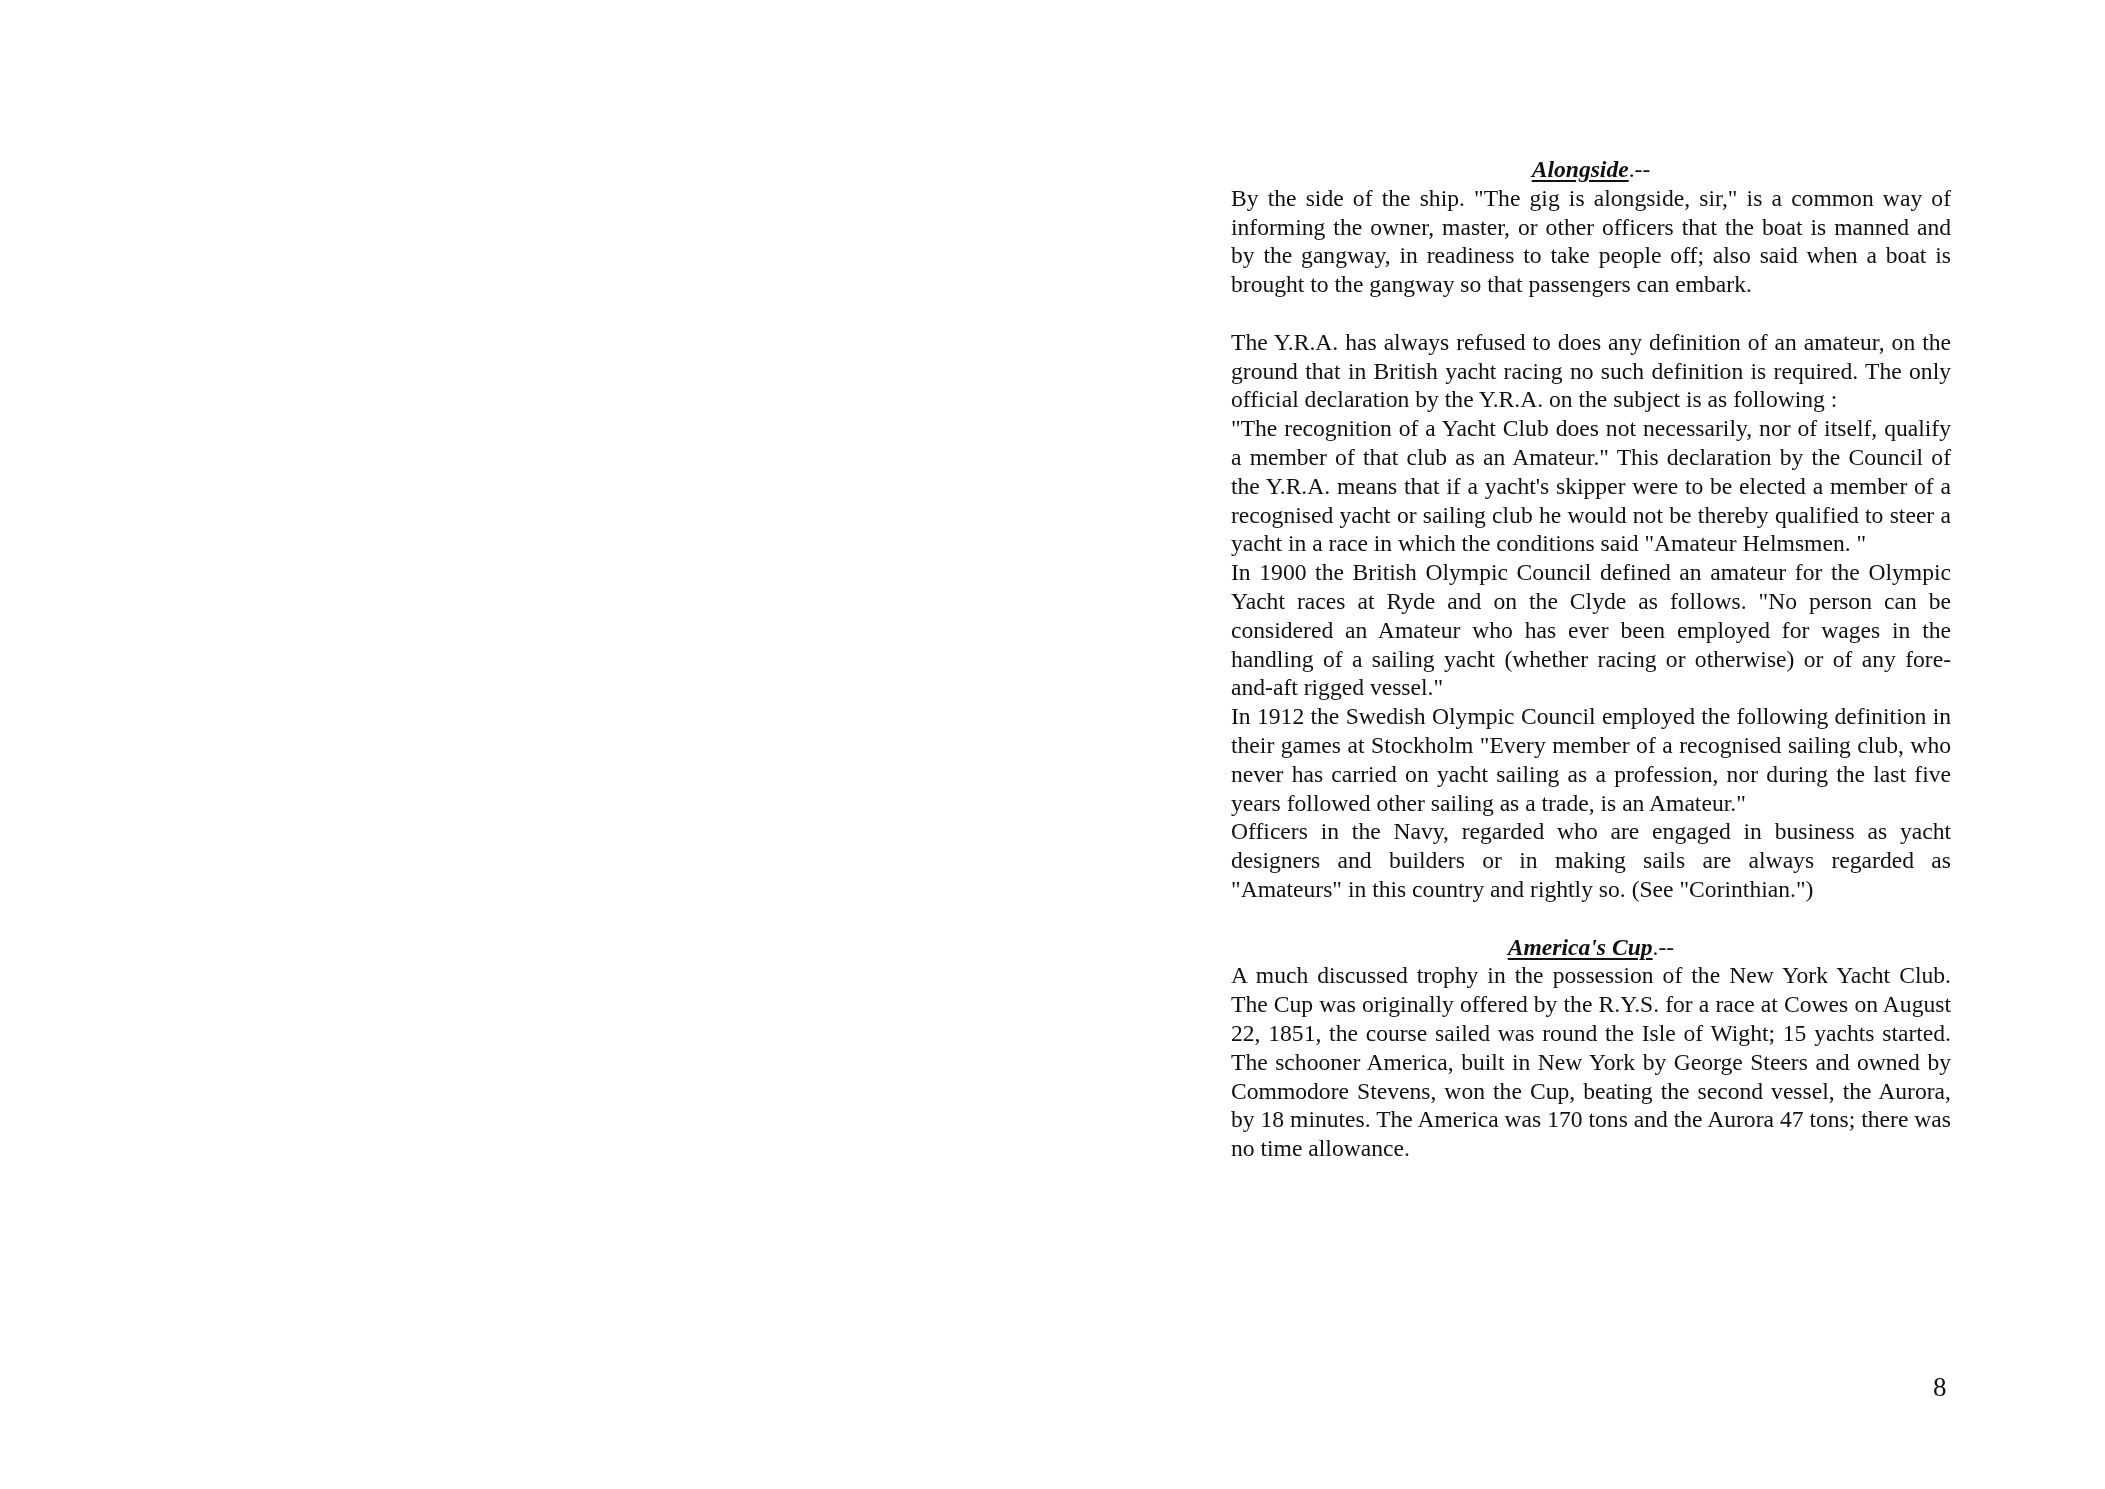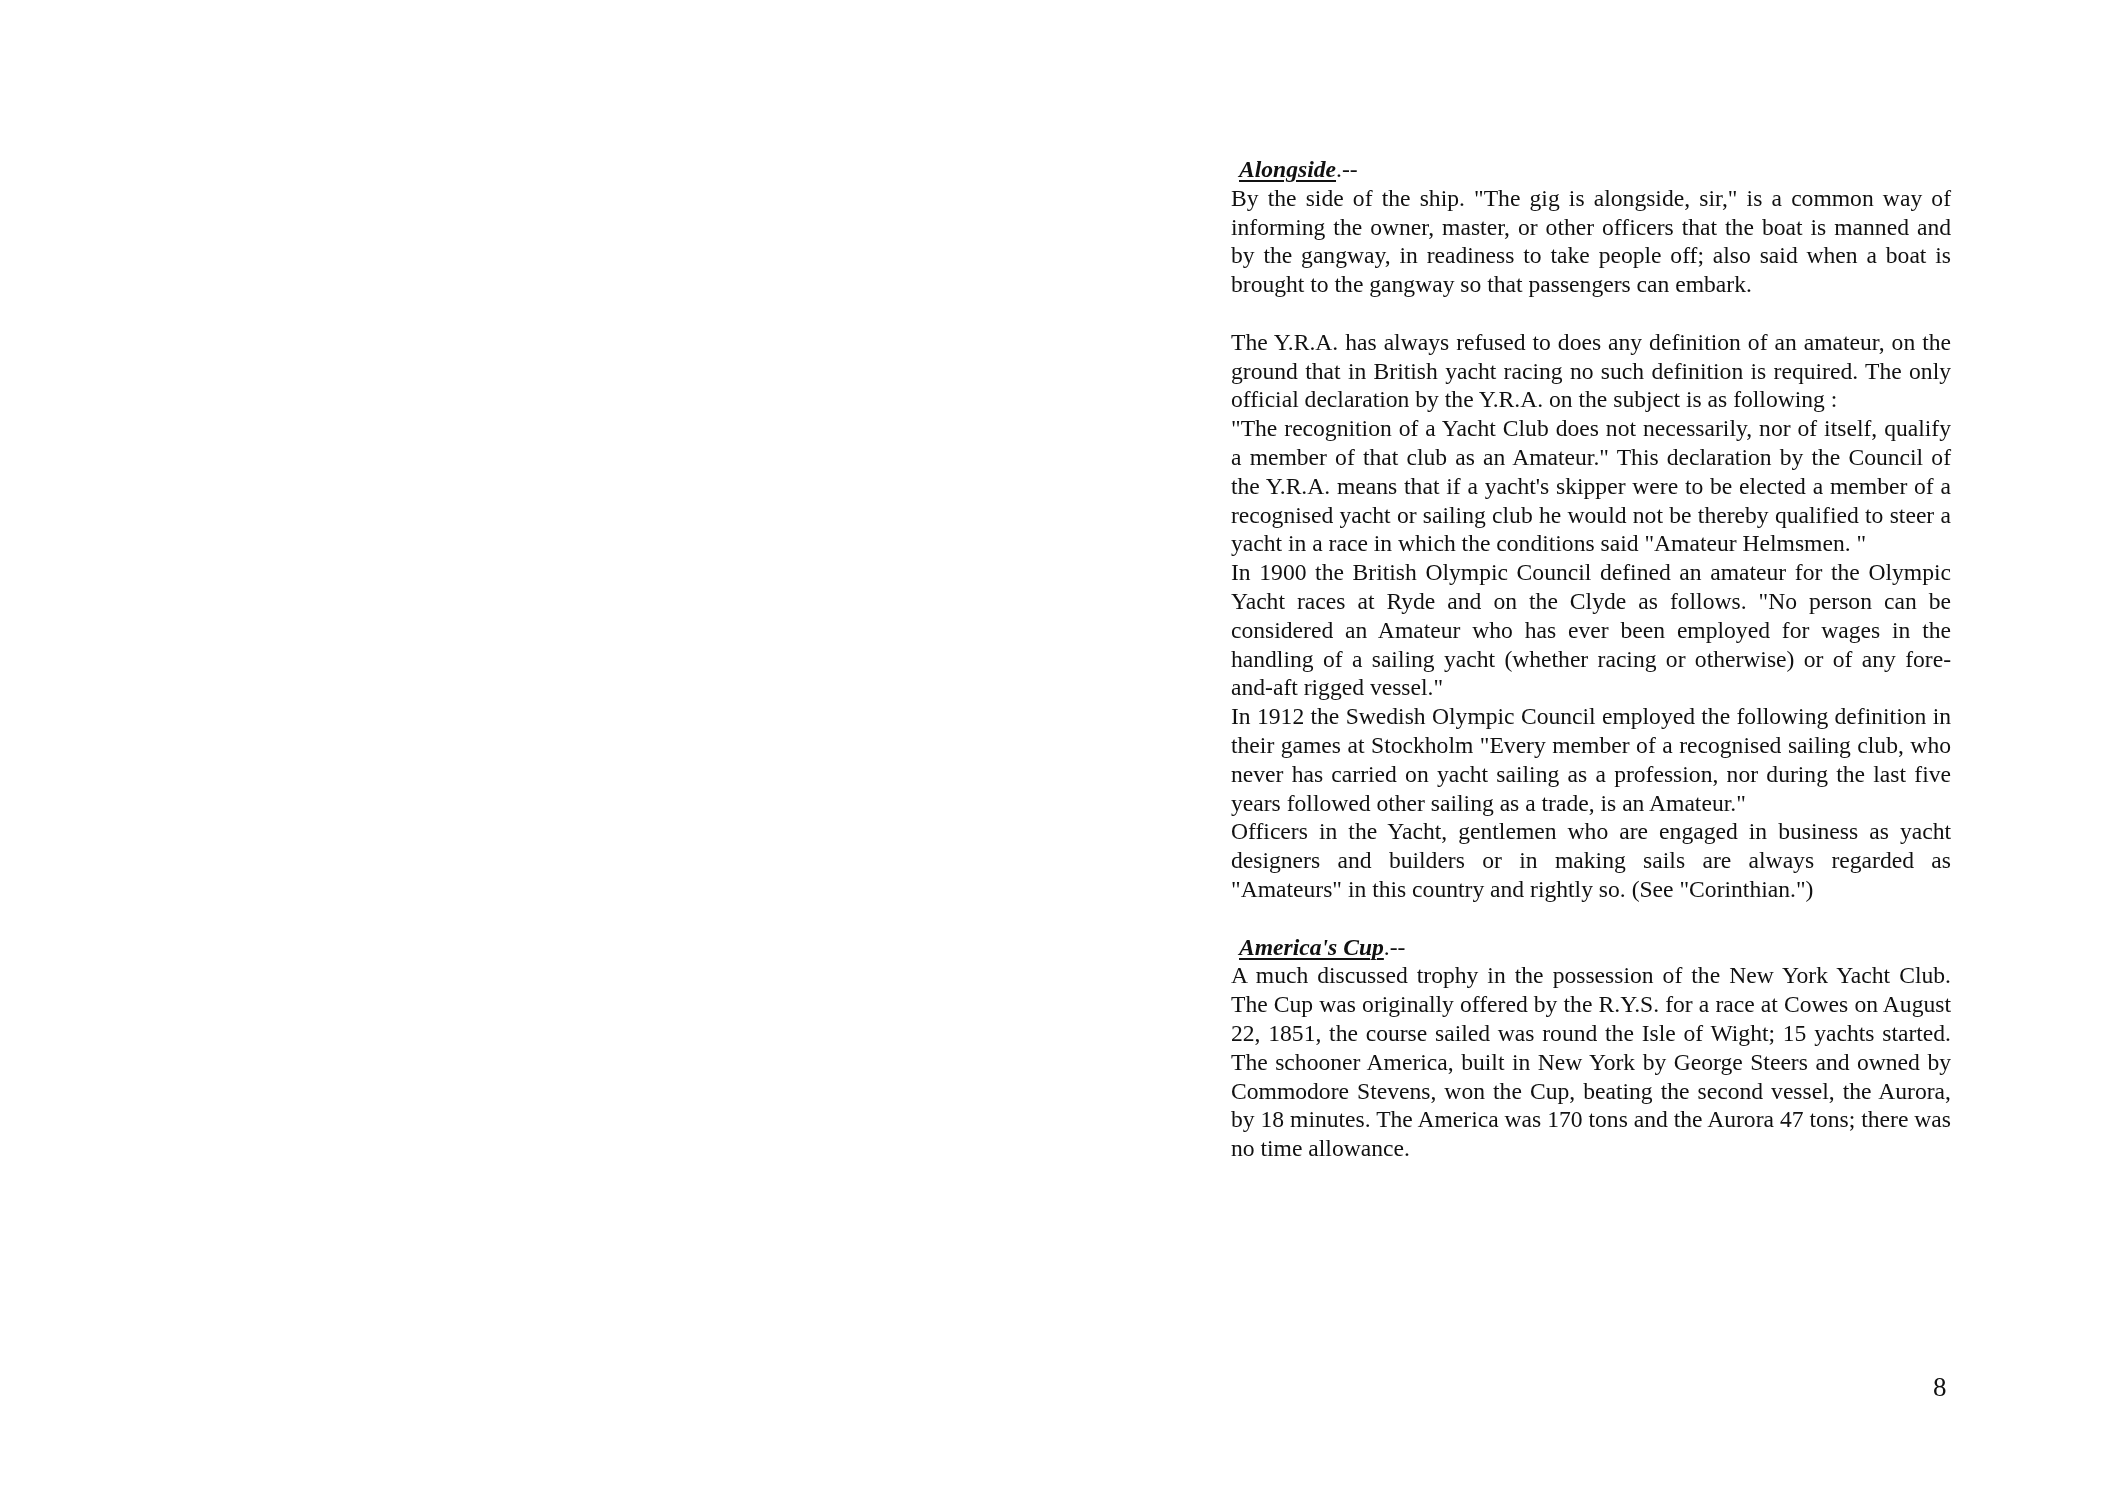--- a/index.html
+++ b/index.html
@@ -38,22 +38,21 @@
       width: 720px;
       font-size: 23.6px;
       line-height: 28.8px;
       text-align: justify;
     }
     .entry {
       margin: 0 0 28.8px 0;
     }
     .entry-heading {
       display: block;
-      text-align: left;
-      margin-left: 8px;
+      text-align: center;
     }
     .term {
       font-weight: bold;
       font-style: italic;
       text-decoration: underline;
       text-decoration-thickness: 2px;
       text-underline-offset: 3px;
     }
     .para {
       display: block;
@@ -82,21 +81,21 @@
   <div class="entry">
     <span class="entry-heading"><span class="term">Alongside</span><span>.--</span></span>
     <p class="para last-line-left">By the side of the ship. "The gig is alongside, sir," is a common way of informing the owner, master, or other officers that the boat is manned and by the gangway, in readiness to take people off; also said when a boat is brought to the gangway so that passengers can embark.</p>
   </div>
 
   <div class="entry">
     <p class="para last-line-left">The Y.R.A. has always refused to does any definition of an amateur, on the ground that in British yacht racing no such definition is required. The only official declaration by the Y.R.A. on the subject is as following :</p>
     <p class="para last-line-left">"The recognition of a Yacht Club does not necessarily, nor of itself, qualify a member of that club as an Amateur." This declaration by the Council of the Y.R.A. means that if a yacht's skipper were to be elected a member of a recognised yacht or sailing club he would not be thereby qualified to steer a yacht in a race in which the conditions said "Amateur Helmsmen. "</p>
     <p class="para last-line-left">In 1900 the British Olympic Council defined an amateur for the Olympic Yacht races at Ryde and on the Clyde as follows. "No person can be considered an Amateur who has ever been employed for wages in the handling of a sailing yacht (whether racing or otherwise) or of any fore-and-aft rigged vessel."</p>
     <p class="para last-line-left">In 1912 the Swedish Olympic Council employed the following definition in their games at Stockholm "Every member of a recognised sailing club, who never has carried on yacht sailing as a profession, nor during the last five years followed other sailing as a trade, is an Amateur."</p>
-    <p class="para last-line-left">Officers in the Yacht, gentlemen who are engaged in business as yacht designers and builders or in making sails are always regarded as "Amateurs" in this country and rightly so. (See "Corinthian.")</p>
+    <p class="para last-line-left">Officers in the Navy, regarded who are engaged in business as yacht designers and builders or in making sails are always regarded as "Amateurs" in this country and rightly so. (See "Corinthian.")</p>
   </div>
 
   <div class="entry">
     <span class="entry-heading"><span class="term">America's Cup</span><span>.--</span></span>
     <p class="para last-line-left">A much discussed trophy in the possession of the New York Yacht Club. The Cup was originally offered by the R.Y.S. for a race at Cowes on August 22, 1851, the course sailed was round the Isle of Wight; 15 yachts started. The schooner America, built in New York by George Steers and owned by Commodore Stevens, won the Cup, beating the second vessel, the Aurora, by 18 minutes. The America was 170 tons and the Aurora 47 tons; there was no time allowance.</p>
   </div>
 
 </div>
 
 <div class="page-number">8</div>

